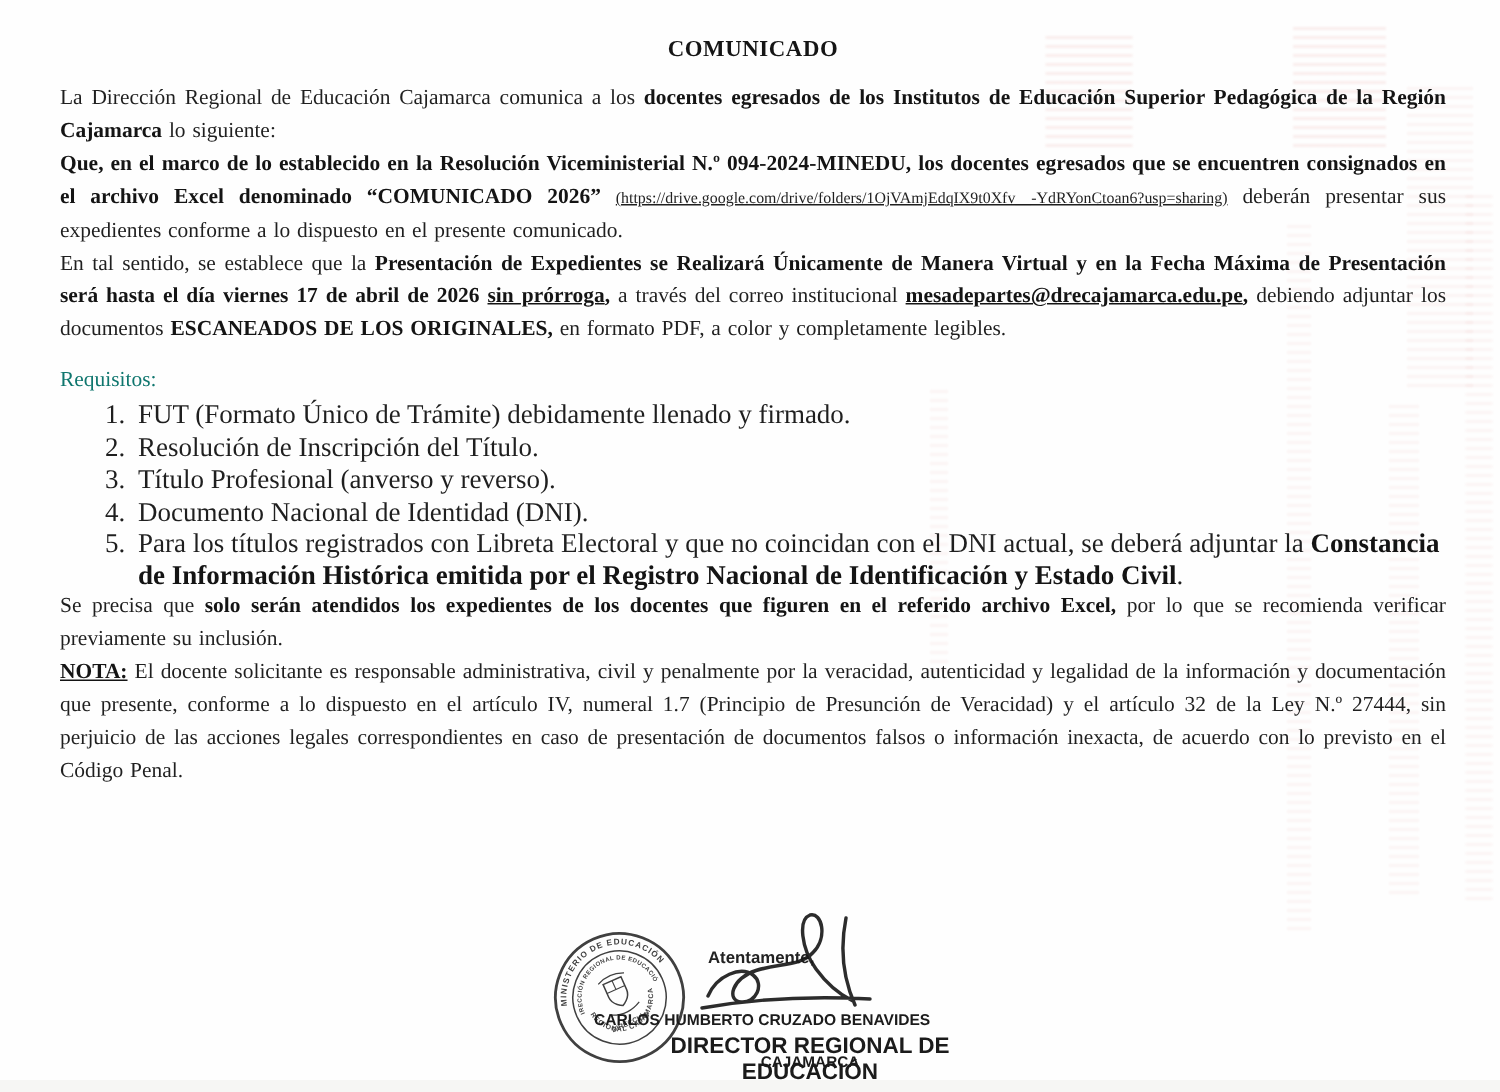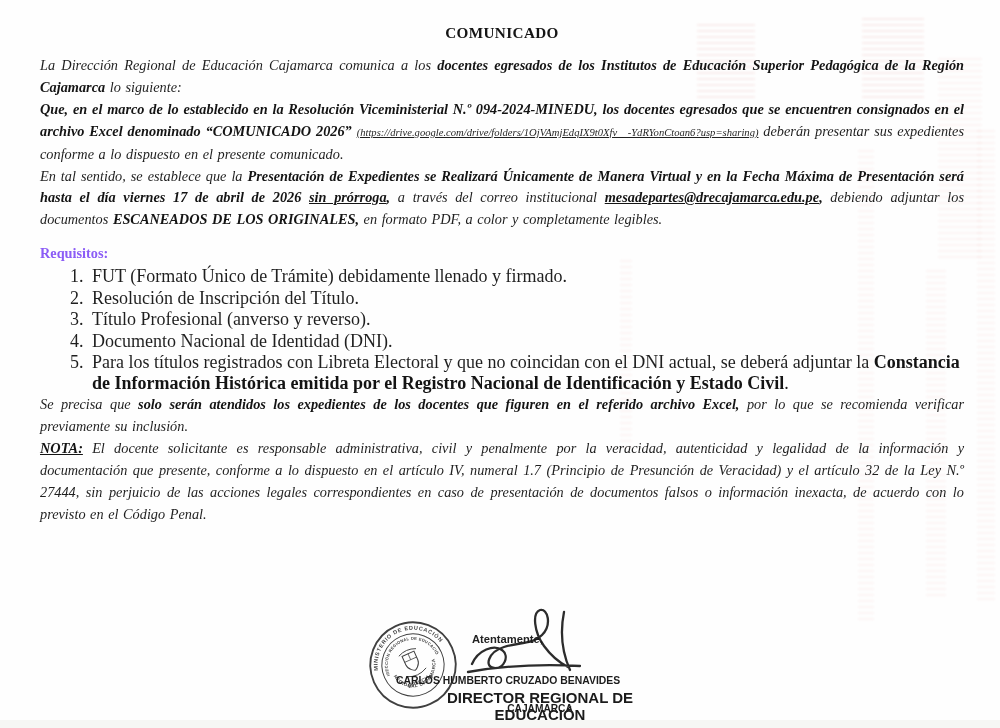--- a/index.html
+++ b/index.html
@@ -6,26 +6,26 @@
   body{width:1000px;height:728px;background:#f6f6f4;}
   .page{
     position:relative;width:1000px;height:720px;background:#fefefe;
     overflow:hidden;font-family:"Liberation Serif", serif;color:#1f1f1f;
   }
   .content{position:absolute;left:40px;top:24px;width:924px;}
   h1.title{
     font-size:15.2px;font-weight:bold;text-align:center;margin:0 0 13px 0;
     letter-spacing:.4px;color:#151515;
   }
-  p.body{font-size:14.3px;line-height:21.9px;margin:0;text-align:justify;word-spacing:1px;font-style:italic;}
+  p.body{font-size:14.3px;line-height:21.9px;margin:0;text-align:justify;word-spacing:1px;}
   .mb2{margin-bottom:3px;}
   .b{font-weight:bold;color:#141414;}
   .u{text-decoration:underline;}
   .url{font-size:10.6px;text-decoration:underline;word-spacing:0;letter-spacing:0;}
-  .req-label{font-weight:bold;font-size:14.3px;line-height:21.8px;margin:12px 0 1px 0;color:#8b5cf6;}
+  .req-label{font-weight:normal;font-size:14.3px;line-height:21.8px;margin:12px 0 1px 0;color:#0f766e;}
   ol.req{
     margin:0;padding:0 0 0 48px;font-size:18px;line-height:20.5px;
     color:#1f1f1f;
   }
   ol.req li{margin:0 0 1px 0;padding-left:4px;}
   .precisa{margin-top:15px;}
   .nota{margin-top:5px;line-height:21.6px;}
   .exhorta{margin-top:4px;}
   
   .closing{

